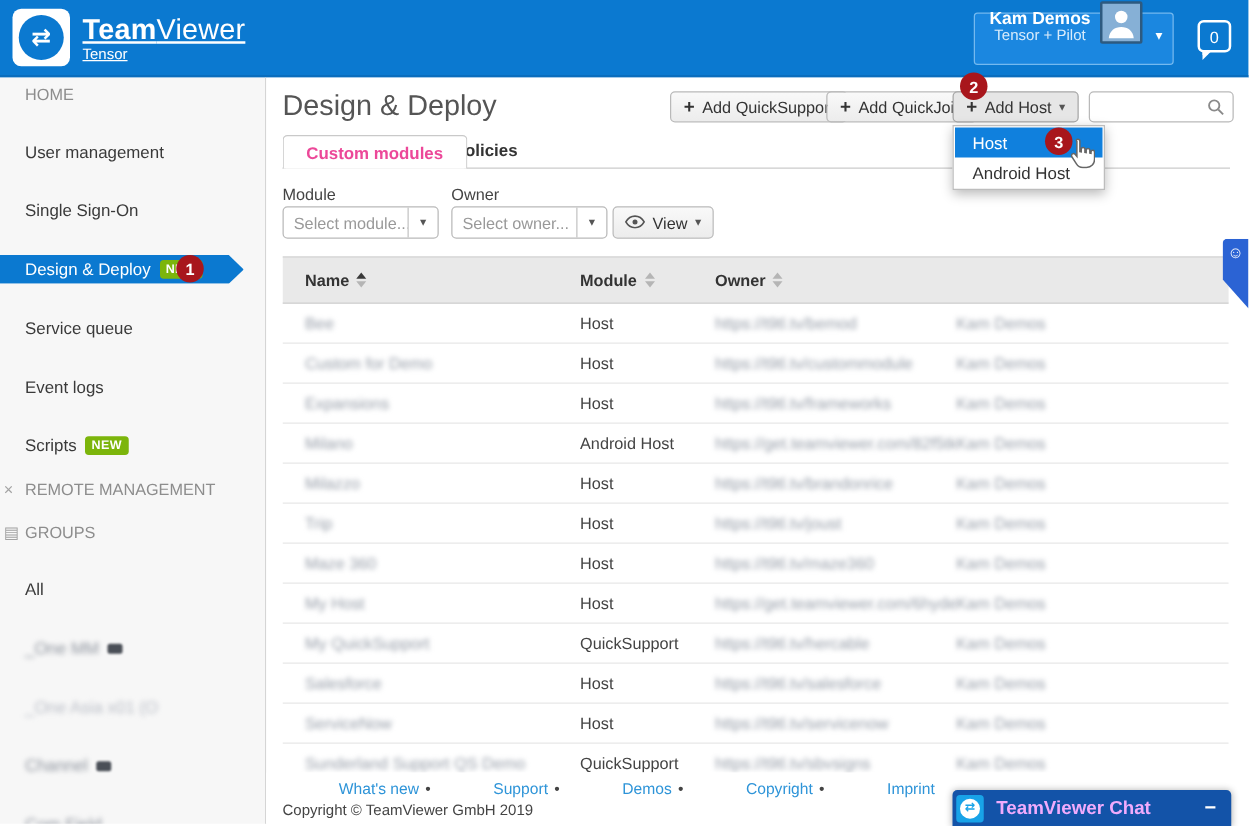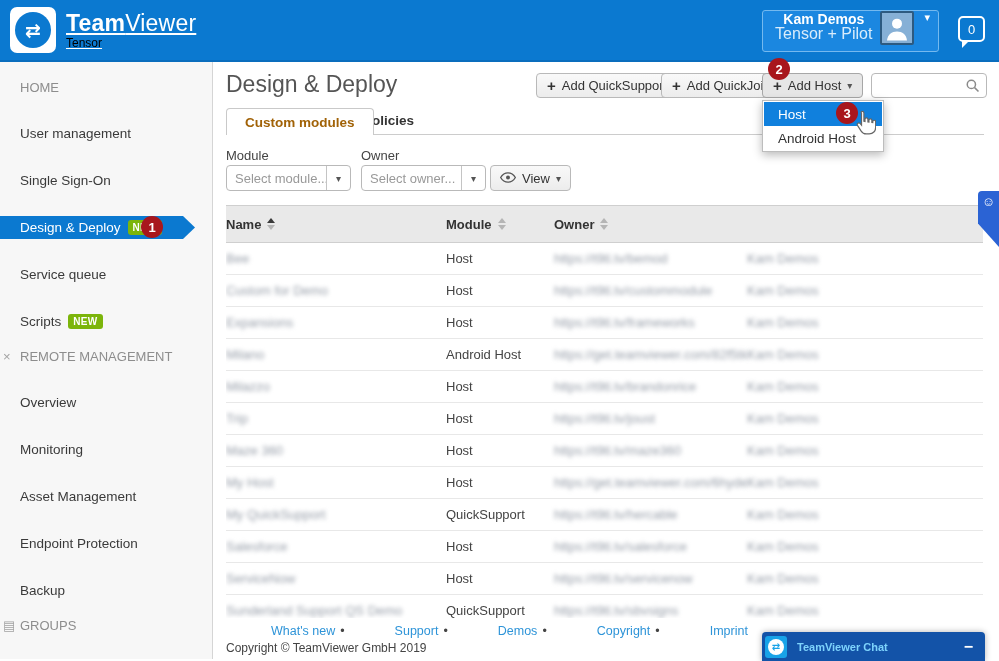--- a/index.html
+++ b/index.html
@@ -9,35 +9,35 @@
 
   
   .topbar { position:relative; height:62px; background:#0b79d0; border-bottom:2px solid #0a6dbd; display:flex; align-items:center; }
   .logo-box { width:46px; height:46px; background:#fff; border-radius:7px; margin-left:10px; display:flex; align-items:center; justify-content:center; }
   .logo-circle { width:36px; height:36px; border-radius:50%; background:#0b79d0; display:flex; align-items:center; justify-content:center; }
   .logo-glyph { color:#fff; font-size:19px; font-weight:700; line-height:1; }
   .brand { margin-left:10px; color:#fff;text-decoration:underline; }
   .brand-line { font-size:23px; line-height:24px; letter-spacing:.2px; }
   .brand-bold { font-weight:700; }
   .brand-light { font-weight:400; }
-  .brand-edition { font-size:12px; color:#000000; margin-top:1px; }
-
-  .user-chip { position:absolute; right:60px; top:10px; height:42px; display:flex; align-items:flex-start; gap:8px; background:#1b87e0; border:1px solid #74b9ef; border-radius:3px; padding:0 8px 0 12px; cursor:pointer; }
+  .brand-edition { font-size:12px; color:#ffffff; margin-top:1px; }
+
+  .user-chip { position:absolute; right:60px; top:10px; height:42px; display:flex; align-items:flex-end; gap:8px; background:#1b87e0; border:1px solid #74b9ef; border-radius:3px; padding:0 8px 16px 12px; cursor:pointer; }
   .user-texts { text-align:center; color:#fff; }
   .user-name { font-size:14px; font-weight:700; line-height:16px; }
-  .user-plan { font-size:16px; color:#d9ecfb; line-height:13px; }
+  .user-plan { font-size:12px; color:#d9ecfb; line-height:13px; }
   .avatar { width:34px; height:34px; background:#86b0d6; border:2px solid #2d5a80; border-radius:2px; display:flex; align-items:flex-end; justify-content:center; overflow:hidden; }
   .user-caret { color:#fff; font-size:11px; margin-left:2px; }
 
   .chat-bubble { position:absolute; right:14px; top:16px; width:27px; height:26px; border:2px solid #fff; border-radius:5px; color:#fff; font-size:13px; display:flex; align-items:center; justify-content:center; cursor:pointer; }
   .chat-bubble::after { content:''; position:absolute; left:2px; bottom:-8px; border:4px solid transparent; border-top-color:#fff; border-left-color:#fff; }
 
   
   .body { display:flex; height:597px; }
-  .sidebar { width:213px; background:#f7f7f7; border-right:1px solid #d5d5d5; padding-top:14px; overflow:hidden; position:relative; }
+  .sidebar { width:213px; background:#f7f7f7; border-right:1px solid #d5d5d5; padding-top:2px; overflow:hidden; position:relative; }
   .main { position:relative; flex:1; background:#fff; }
 
   
   .side-title { position:relative; padding-left:20px; height:20px; line-height:20px; font-size:13px; color:#8d8d8d; margin-top:14px; margin-bottom:5px; white-space:nowrap; }
   .side-title:first-child { margin-top:2px; }
   .ticon { position:absolute; left:3px; top:0; font-size:13px; color:#a3a3a3; }
   .nav-item { height:23px; line-height:23px; padding-left:20px; font-size:13.5px; color:#3a3a3a; cursor:pointer; white-space:nowrap; display:flex; align-items:center; gap:7px;margin-top:24px; }
   .nav-item.active { position:relative; width:195px; background:#0b79d0; color:#fff; clip-path:polygon(0 0,183px 0,195px 50%,183px 100%,0 100%); }
   .badge-new { background:#7cb50b; color:#fff; font-size:10px; font-weight:700; line-height:13px; padding:1px 5px; border-radius:3px; letter-spacing:.3px; }
   .step-badge { width:22px; height:22px; border-radius:50%; background:#a8161c; color:#fff; font-size:13px; font-weight:700; display:flex; align-items:center; justify-content:center; z-index:30; }
@@ -63,36 +63,36 @@
 
   
   .dropdown { position:absolute; left:549px; top:38px; width:122px; background:#fff; border:1px solid #bdbdbd; box-shadow:0 3px 9px rgba(0,0,0,.28); z-index:20; padding:1px; }
   .dd-item { height:24px; display:flex; align-items:center; padding-left:14px; font-size:13.5px; color:#333; cursor:pointer; }
   .dd-item.selected { background:#1080dd; color:#fff; }
   .cursor-hand { position:absolute; left:641px; top:47px; z-index:40; }
 
   
   .tabs { position:absolute; left:0; right:0; top:46px; height:27px; }
   .tabs-line { position:absolute; left:13px; right:15px; bottom:0; border-bottom:1px solid #cccccc; }
-  .tab-active { position:absolute; left:13px; top:0; height:27px; padding:0 18px; background:#fff; border:1px solid #c9c9c9; border-bottom:0; border-radius:4px 4px 0 0; color:#a16207; font-weight:700; font-size:13.5px; display:flex; align-items:center; z-index:2; cursor:pointer; }
+  .tab-active { position:absolute; left:13px; top:0; height:27px; padding:0 18px; background:#fff; border:1px solid #c9c9c9; border-bottom:0; border-radius:4px 4px 0 0; color:#ec4899; font-weight:700; font-size:13.5px; display:flex; align-items:center; z-index:2; cursor:pointer; }
   .tab-plain { position:absolute; left:150px; top:5px; font-size:13.5px; font-weight:700; color:#333; cursor:pointer; }
 
   
   .flabel { position:absolute; top:86px; font-size:13px; color:#444; }
   .fl-module { left:13px; } .fl-owner { left:148px; }
   .select { position:absolute; top:103px; height:26px; width:125px; border:1px solid #b9b9b9; border-radius:4px; background:#fff; display:flex; cursor:pointer; }
   .sel-module { left:13px; } .sel-owner { left:148px; }
   .select .val { flex:1; font-size:13px; color:#999; padding:5px 0 0 8px; white-space:nowrap; overflow:hidden; }
   .select .caret-seg { width:24px; border-left:1px solid #c4c4c4; display:flex; align-items:center; justify-content:center; color:#555; font-size:10px; }
   .btn-view { position:absolute; left:277px; top:103px; height:26px; display:inline-flex; align-items:center; gap:6px; padding:0 9px; background:linear-gradient(#f9f9f9,#ececec); border:1px solid #b9b9b9; border-radius:4px; font-size:13px; color:#333; cursor:pointer; }
   .btn-view .bcaret { font-size:10px; color:#555; }
 
   
   .table-wrap { position:absolute; left:13px; width:757px; top:143px; height:415px; overflow:hidden; }
-  .thead, .tr { display:grid; grid-template-columns:220px 108px 193px 1fr; align-items:center; }
+  .thead, .tr { display:grid; grid-template-columns:220px 108px 193px 1fr; padding-left:18px; align-items:center; }
   .thead { height:38px; background:#e9e9e9; border-top:1px solid #cfcfcf; border-bottom:1px solid #cfcfcf; font-size:13px; font-weight:700; color:#333; }
   .th { display:flex; align-items:center; gap:6px; cursor:pointer; }
   .sort { display:inline-flex; flex-direction:column; gap:2px; }
   .sort i { width:0; height:0; border-left:4px solid transparent; border-right:4px solid transparent; }
   .sort .up { border-bottom:5px solid #b5b5b5; }
   .sort .down { border-top:5px solid #b5b5b5; }
   .th.sorted .up { border-bottom-color:#3a3a3a; }
   .tr { height:32px; border-bottom:1px solid #e8e8e8; font-size:13px; }
   .td { white-space:nowrap; overflow:hidden; }
   .col-module { color:#444; }
@@ -102,21 +102,21 @@
   .foot { position:absolute; left:0; right:0; bottom:0; height:41px; background:#fff; padding:6px 0 0 13px; z-index:5; }
   .foot-links { font-size:12.5px; color:#2e94d8; }
   .foot-links .lnk { cursor:pointer;margin-left:45px; }
   .foot-links .sep { color:#444; margin:0 5px; }
   .foot-copy { font-size:12px; color:#444; margin-top:3px; }
 
   
   .chat-widget { position:absolute; left:762px; top:632px; width:223px; height:29px; background:#1353a8; border-radius:4px 4px 0 0; display:flex; align-items:center; z-index:25; box-shadow:0 0 6px rgba(0,0,0,.3); }
   .chat-tile { width:22px; height:22px; margin-left:3px; background:#18a3e8; border-radius:3px; display:flex; align-items:center; justify-content:center; }
   .chat-tile-circle { width:16px; height:16px; background:#fff; border-radius:50%; display:flex; align-items:center; justify-content:center; color:#18a3e8; font-size:10px; font-weight:700; }
-  .chat-title { color:#7dd3fc; font-size:11px; font-weight:700; margin-left:10px; flex:1; }
+  .chat-title { color:#f0abfc; font-size:15px; font-weight:700; margin-left:10px; flex:1; }
   .chat-min { color:#fff; font-size:16px; font-weight:700; margin-right:12px; cursor:pointer; line-height:10px; }
 
   
   .feedback-tab { position:absolute; right:0; top:191px; width:21px; height:56px; background:#2b63d4; clip-path:polygon(0 0,100% 0,100% 100%,0 58%); border-radius:4px 0 0 0; z-index:15; cursor:pointer; display:flex; justify-content:center; }
   .feedback-tab .smiley { color:#fff; font-size:13px; margin-top:3px; }
 </style>
 </head>
 <body>
 
 <div class="app">
@@ -163,50 +163,30 @@
         </div>
       <div class="nav-item active">
         <span>Design &amp; Deploy</span>
         <span class="badge-new">NEW</span>
         <span class="step-badge step-1">1</span>
       </div>
       <div class="nav-item">
           <span>Service queue</span>
         </div>
       <div class="nav-item">
+          <span>Event logs</span>
+        </div>
+      <div class="nav-item">
         <span>Scripts</span>
         <span class="badge-new">NEW</span>
       </div>
 
       <div class="side-title">
         <span class="ticon">×</span>
         <span>REMOTE MANAGEMENT</span>
-      </div>
-      <div>
-
-          <div class="nav-item">
-            <span>Overview</span>
-          </div>
-
-          <div class="nav-item">
-            <span>Monitoring</span>
-          </div>
-
-          <div class="nav-item">
-            <span>Asset Management</span>
-          </div>
-
-          <div class="nav-item">
-            <span>Endpoint Protection</span>
-          </div>
-
-          <div class="nav-item">
-            <span>Backup</span>
-          </div>
-
       </div>
 
       <div class="side-title">
         <span class="ticon">▤</span>
         <span>GROUPS</span>
       </div>
       <div class="nav-item">
           <span>All</span>
         </div>
       <div class="nav-item">

